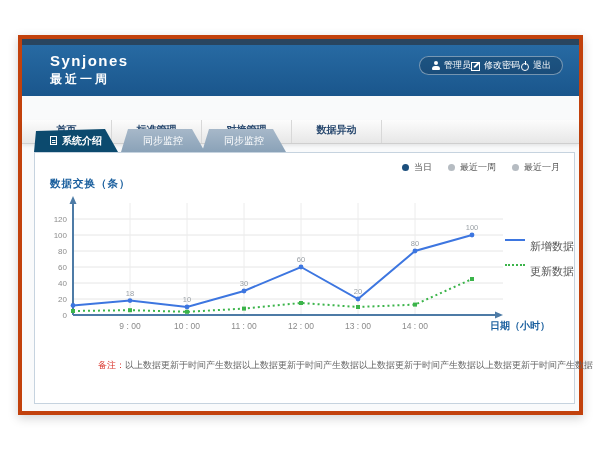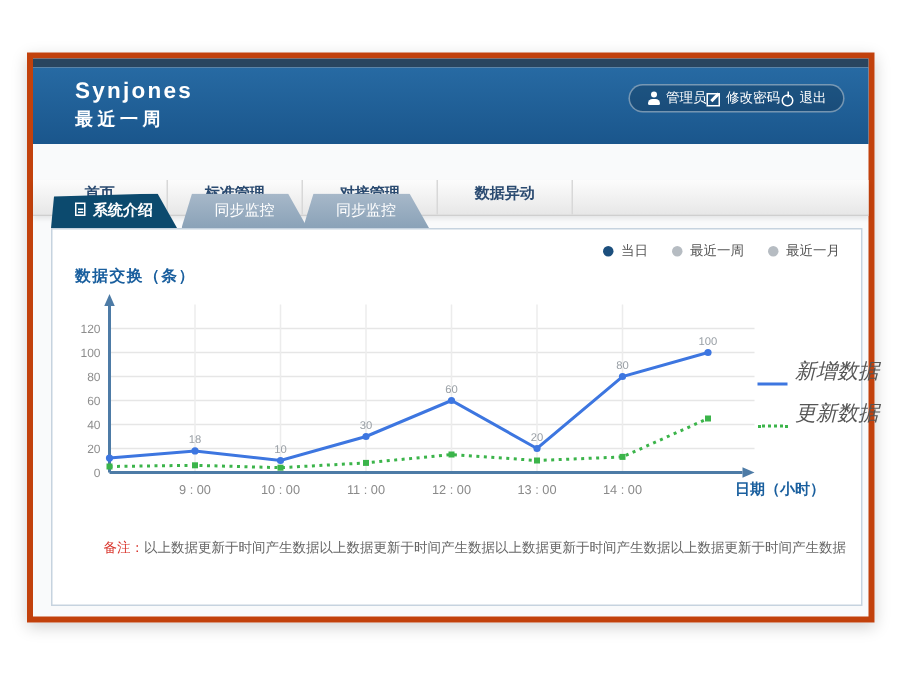--- a/index.html
+++ b/index.html
@@ -43,24 +43,24 @@
     background-image:linear-gradient(#fff,#fff),linear-gradient(#fff,#fff);
     background-repeat:no-repeat; background-size:3.5px 1px; background-position:1px 3px,1px 5px; }
   
   .panel { position:absolute; left:12px; top:113px; width:541px; height:252px; background:#fff; border:1px solid #c6d3df; }
   .radios { position:absolute; right:14px; top:8px; display:flex; gap:16px; }
   .radio { display:flex; align-items:center; gap:5px; font-size:9px; color:#555; cursor:pointer; }
   .dot { width:7px; height:7px; border-radius:50%; }
   .ylab { position:absolute; left:15px; top:24px; font-size:10.5px; font-weight:bold; color:#1a5f9e; letter-spacing:1px; }
   .chart-wrap { position:absolute; left:8px; top:42px; }
   .legend { position:absolute; left:470px; top:86px; display:flex; flex-direction:column; gap:10px; }
-  .leg-item { display:flex; align-items:flex-end; gap:5px; font-size:14px; color:#555; cursor:pointer; white-space:nowrap;font-style:italic; }
+  .leg-item { display:flex; align-items:flex-start; gap:5px; font-size:11px; color:#555; cursor:pointer; white-space:nowrap; }
   .leg-line { width:20px; height:0; }
   .note { position:absolute; left:34px; top:206px; width:490px; font-size:9px; color:#666; white-space:nowrap; }
-  .note .pre { color:#d9342b; }
+  .note .pre { color:#d9342b;margin-left:29px; }
 </style>
 </head>
 <body>
 
 <div class="window">
   <div class="topstrip"></div>
 
   <div class="header">
     <div class="brand">
       <div class="l1">Synjones</div>

